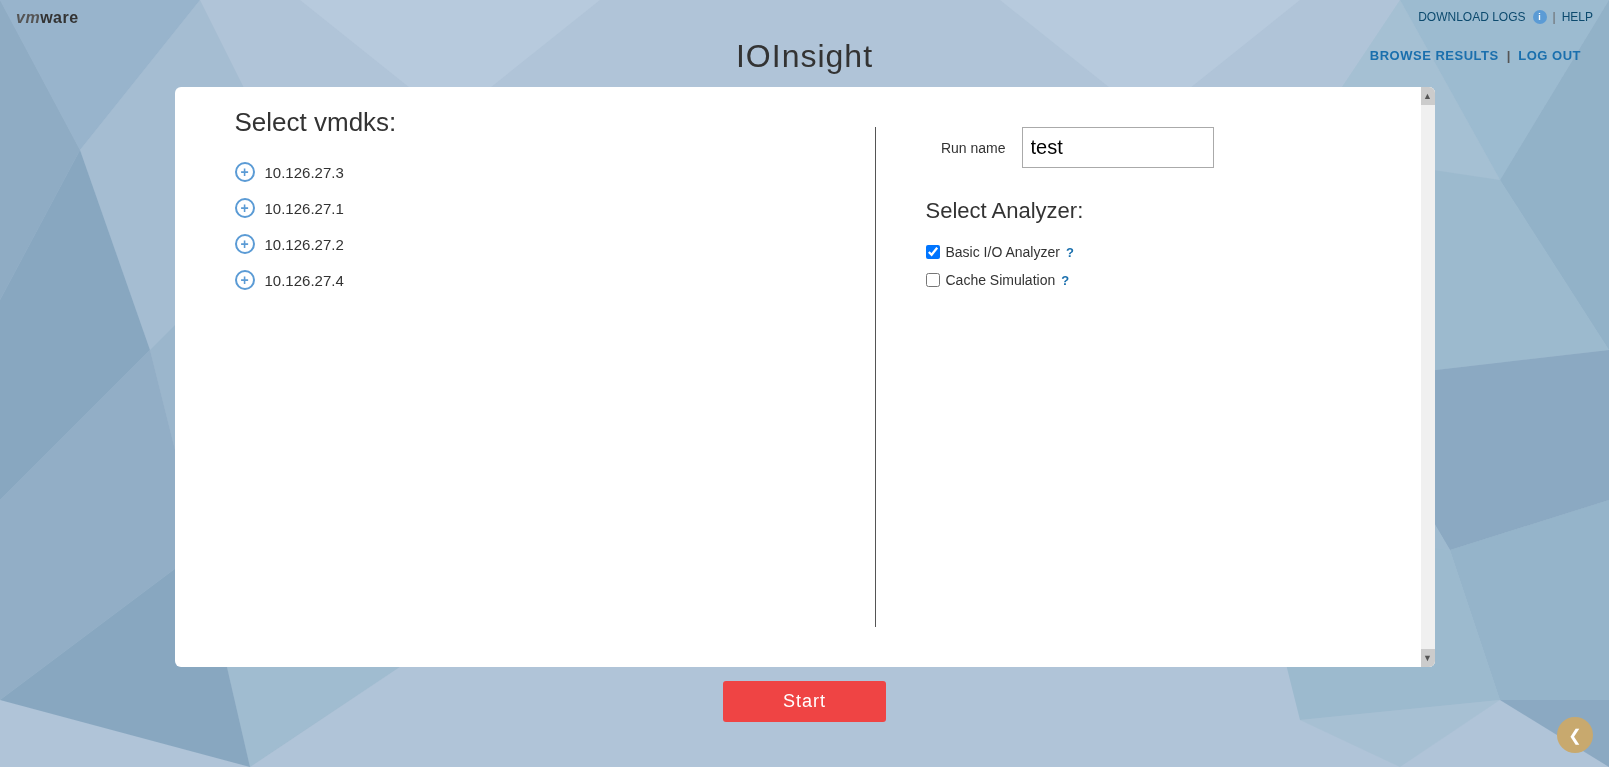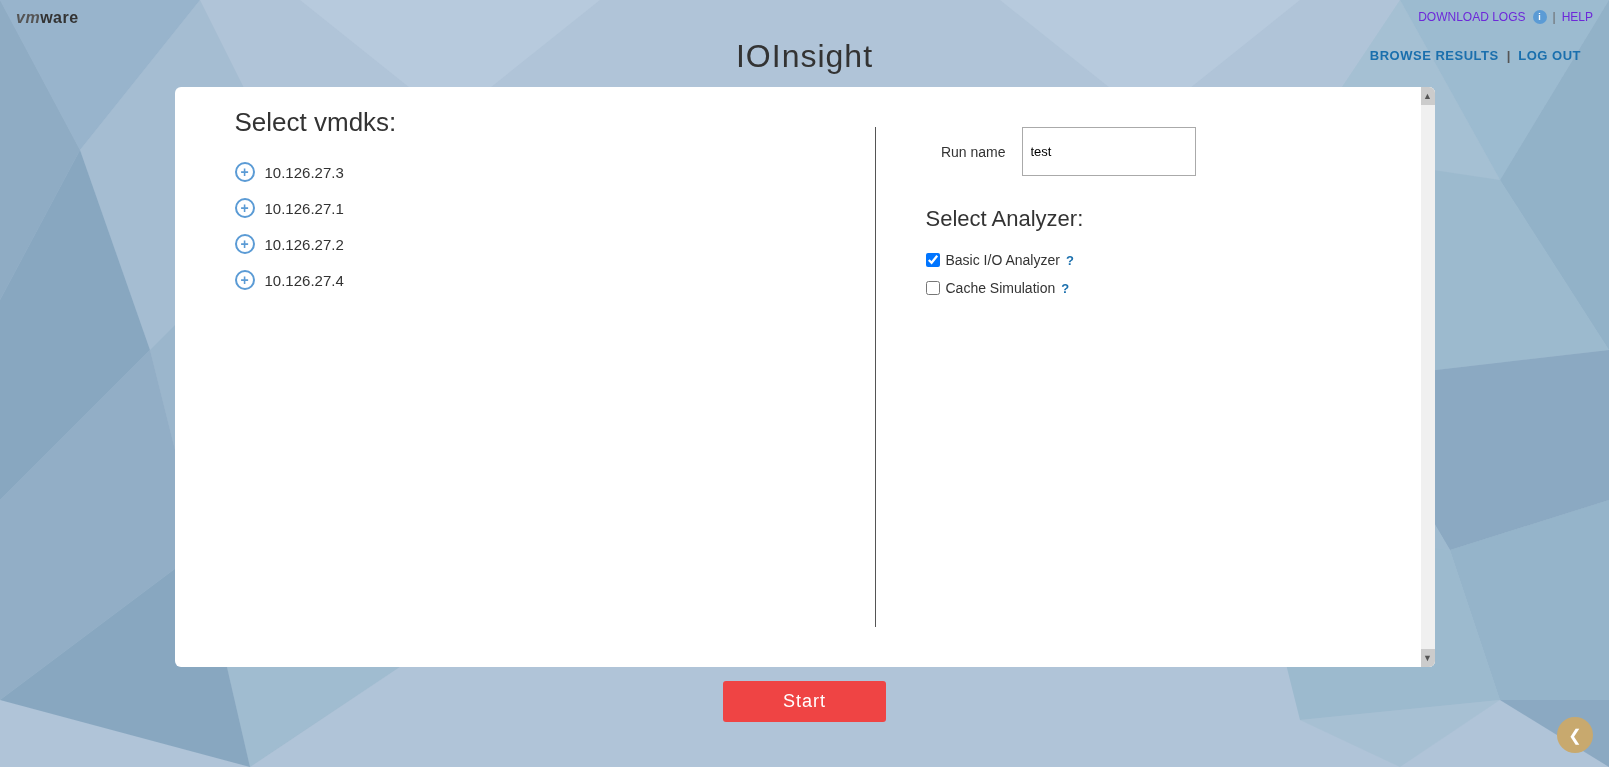--- a/index.html
+++ b/index.html
@@ -42,21 +42,21 @@
 
     .top-right-links {
       display: flex;
       align-items: center;
       gap: 6px;
       font-size: 12px;
       color: #333;
     }
 
     .top-right-links a {
-      color: #6d28d9;
+      color: #0c4a6e;
       text-decoration: none;
     }
 
     .top-right-links .separator {
       color: #666;
     }
 
     .info-icon {
       display: inline-flex;
       align-items: center;
@@ -224,23 +224,23 @@
 
     .form-label {
       font-size: 14px;
       color: #333;
       width: 80px;
       text-align: right;
     }
 
     .form-input {
       border: 1px solid #aaa;
-      padding: 16px 8px;
-      font-size: 13px;
-      width: 174px;
+      padding: 8px 8px;
+      font-size: 20px;
+      width: 192px;
       outline: none;
     }
 
     .unit-label {
       font-size: 13px;
       color: #555;
     }
 
     .analyzer-section {
       margin-top: 30px;

